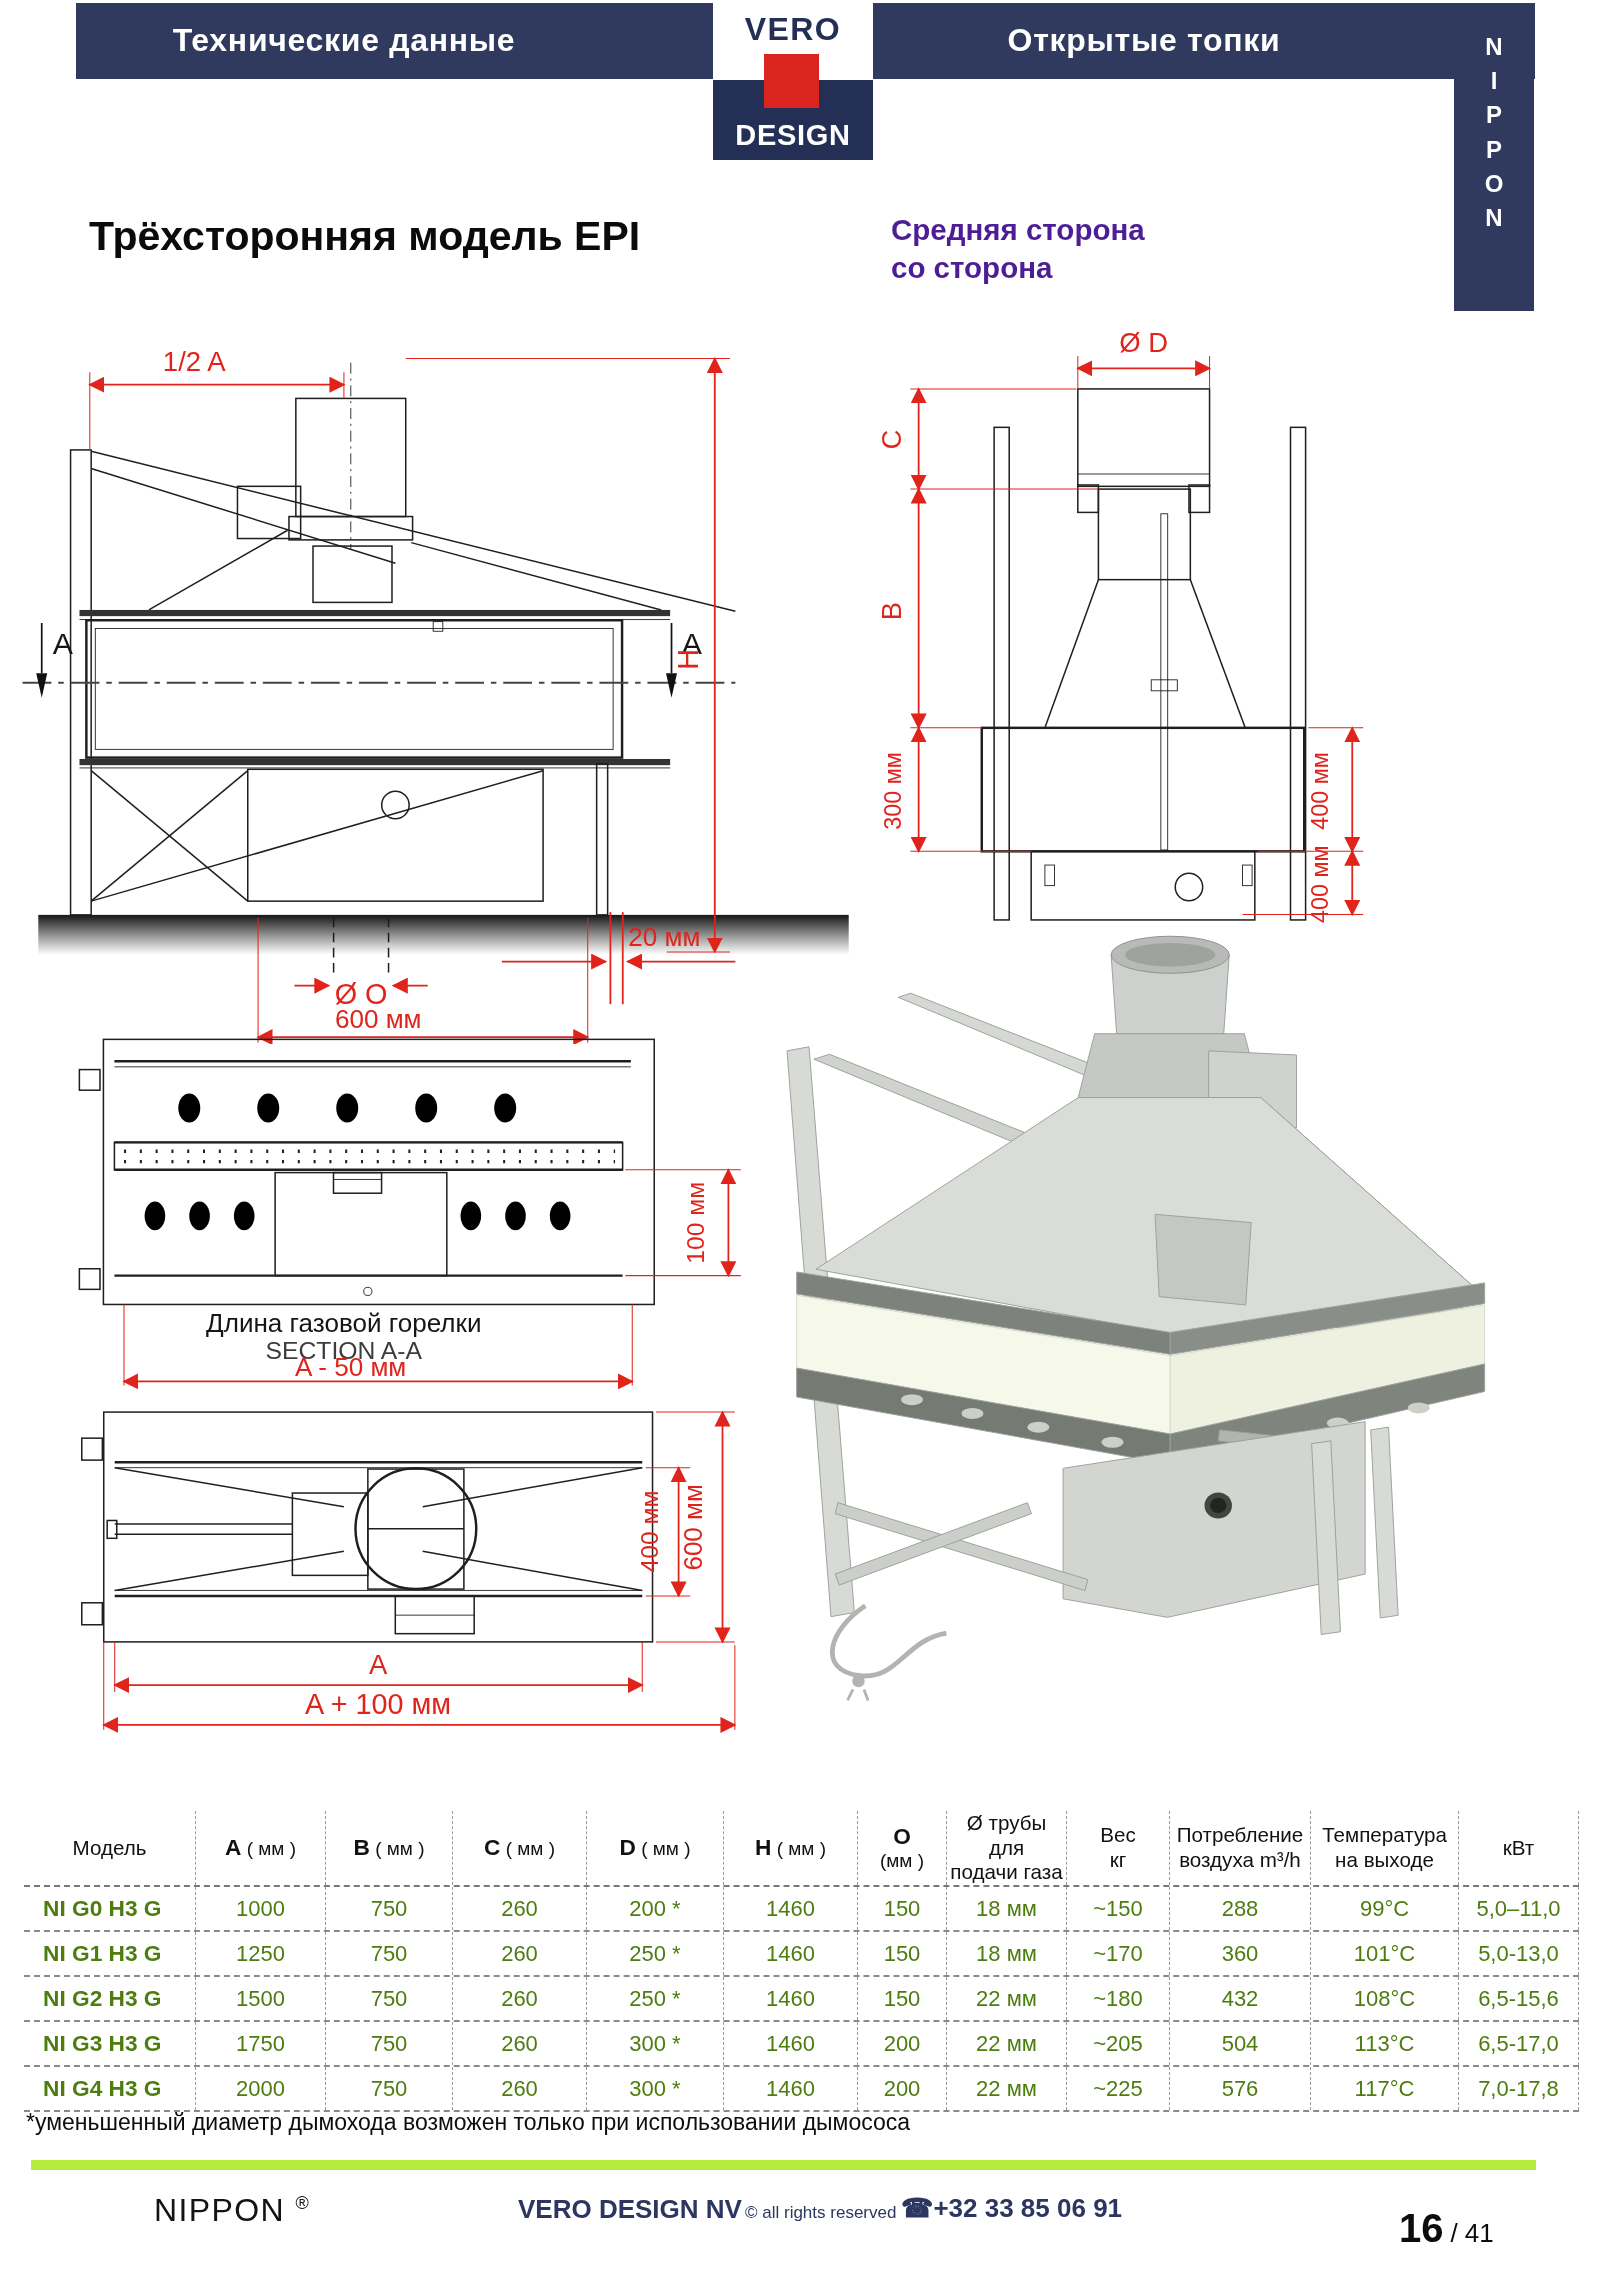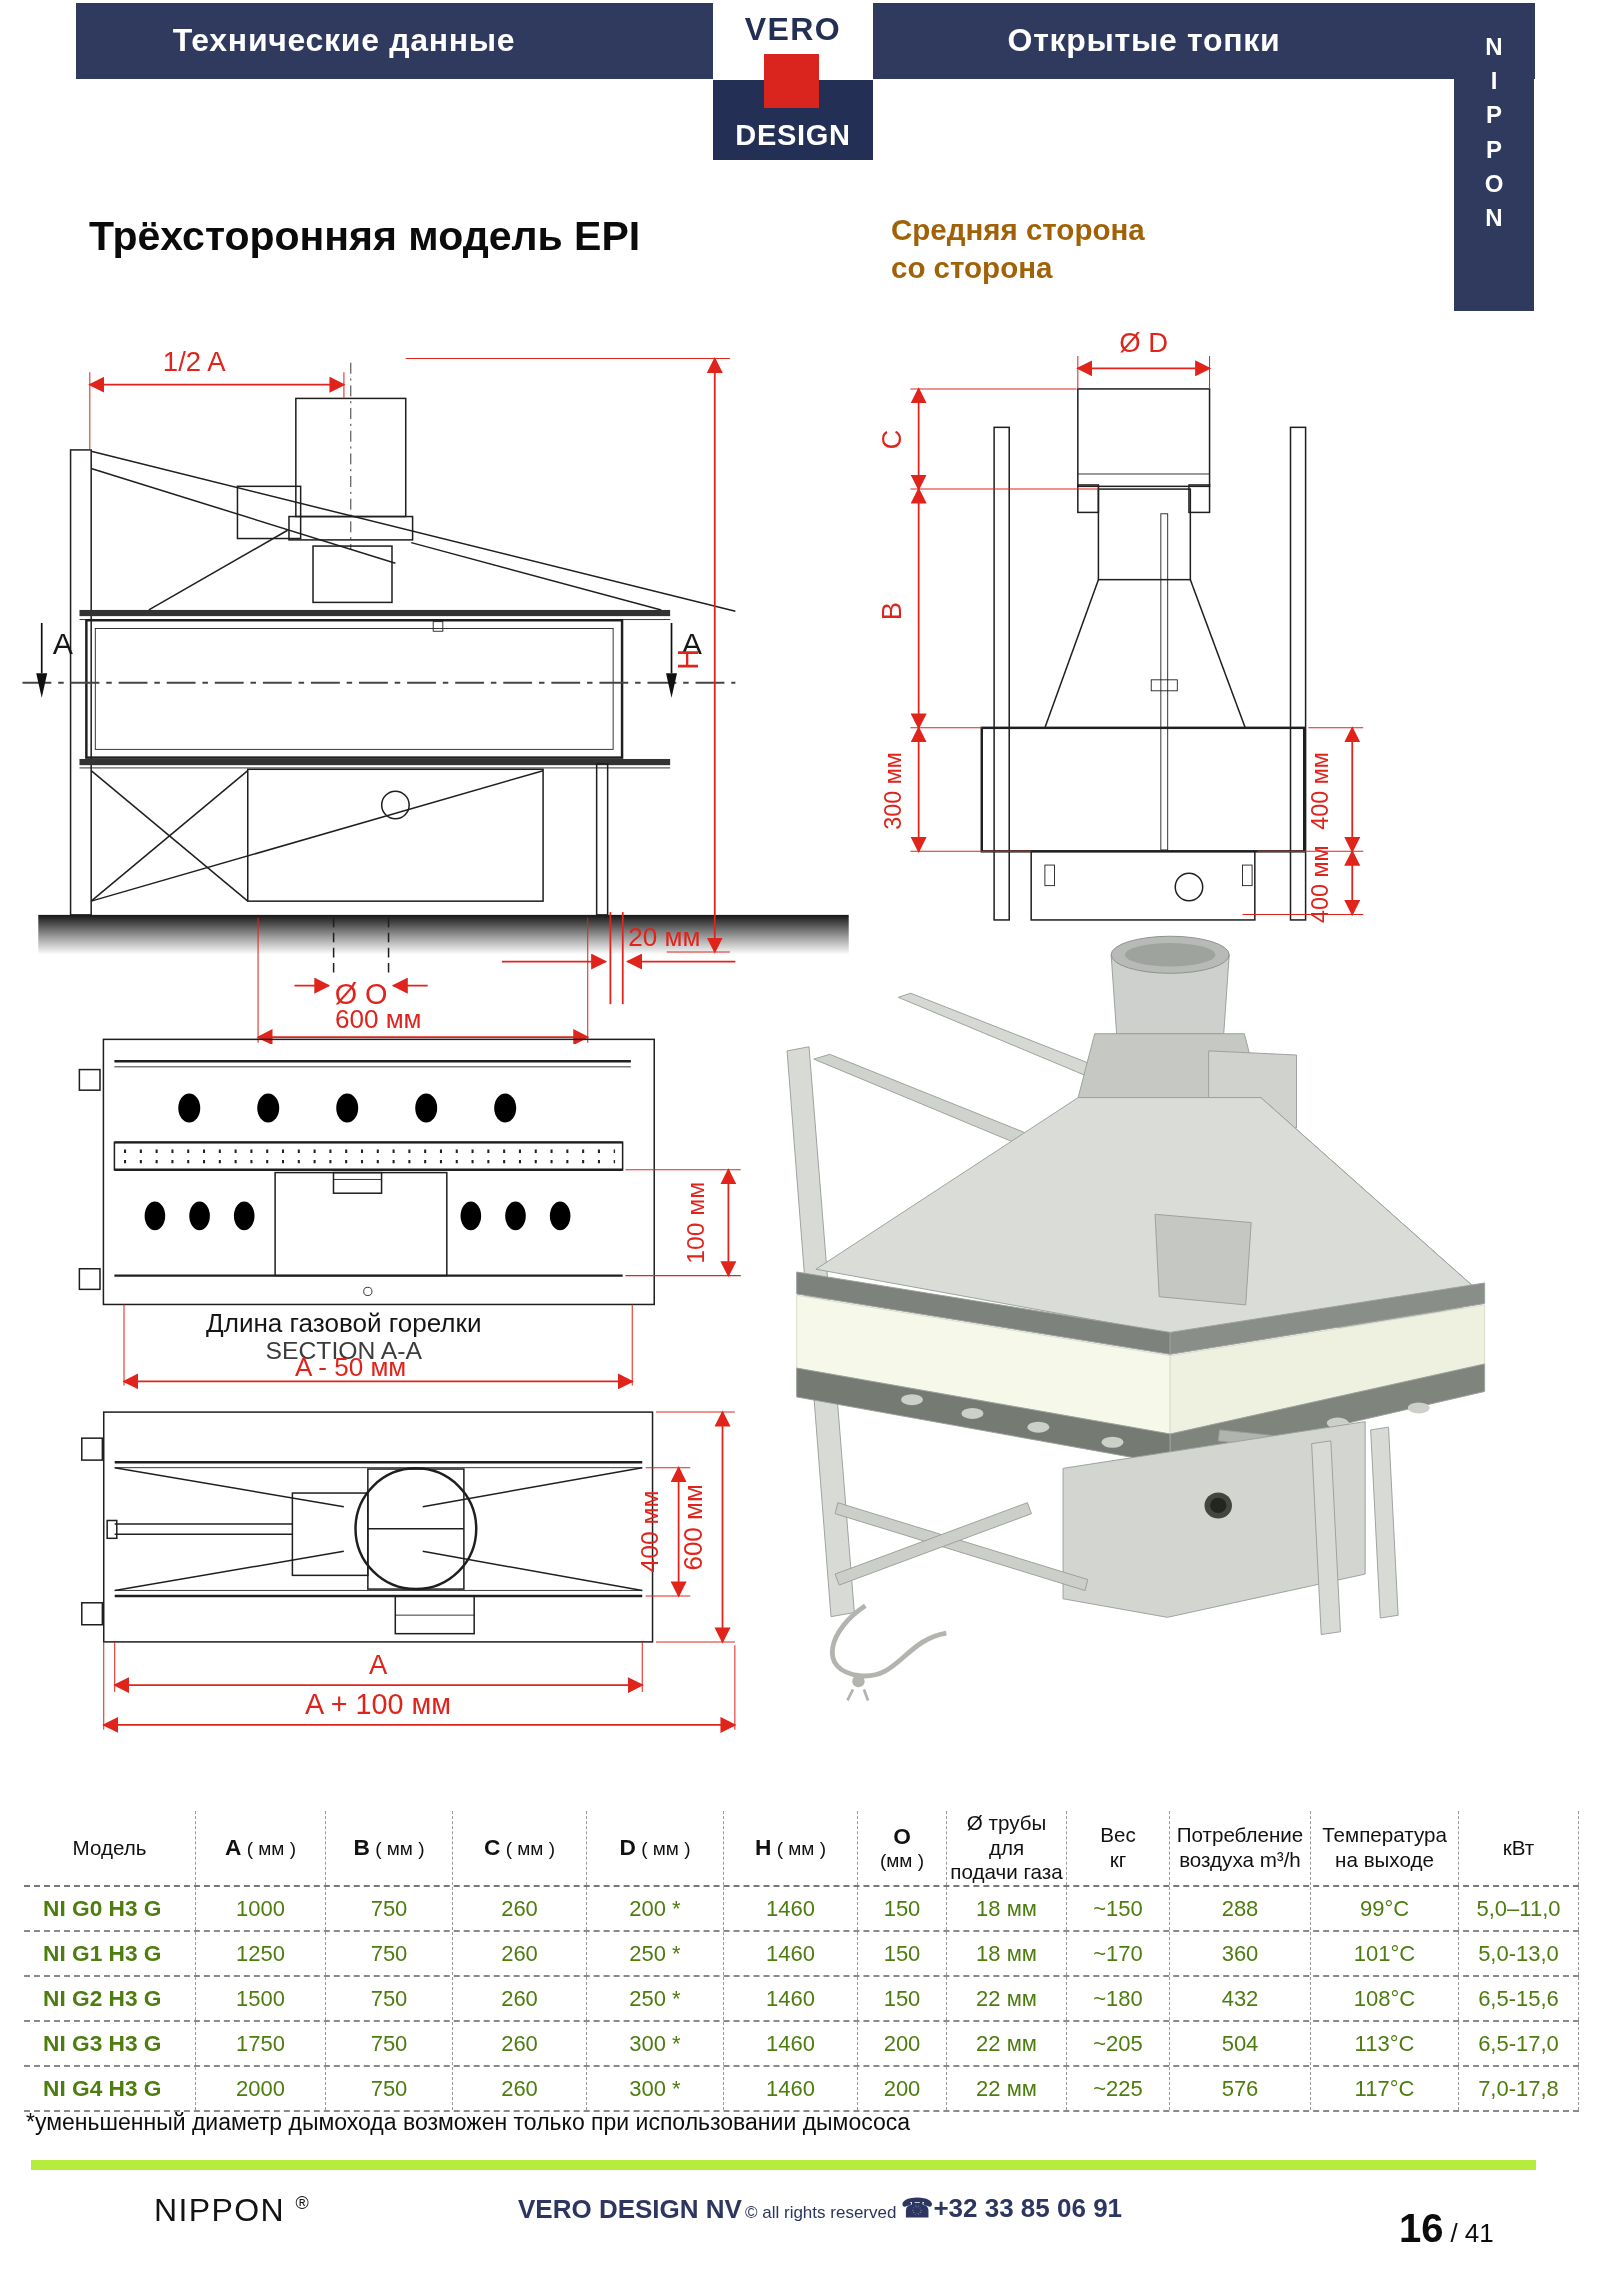--- a/index.html
+++ b/index.html
@@ -16,21 +16,21 @@
     display:flex;flex-direction:column;align-items:center;padding-top:32px;box-sizing:border-box;gap:10.3px;}
   .brand-panel span{color:#fff;font-weight:bold;font-size:24px;line-height:1;}
   .logo{position:absolute;left:713px;top:2.7px;width:160px;height:157px;z-index:3;}
   .logo-top{position:absolute;left:0;top:0;width:160px;height:77px;background:#ffffff;display:flex;justify-content:center;}
   .logo-top span{margin-top:8.2px;color:#242f55;font-weight:bold;font-size:32px;letter-spacing:1.4px;}
   .logo-bottom{position:absolute;left:0;top:77px;width:160px;height:80px;background:#242f55;display:flex;justify-content:center;align-items:flex-end;}
   .logo-bottom span{margin-bottom:8.2px;color:#fff;font-weight:bold;font-size:29px;letter-spacing:0.7px;}
   .logo-red{position:absolute;left:51px;top:51px;width:55px;height:54px;background:#d9251d;}
 
   .main-title{position:absolute;left:89px;top:213px;font-size:41px;font-weight:bold;color:#0b0b0b;}
-  .sub-title{position:absolute;left:891px;top:211px;font-size:29.5px;font-weight:bold;color:#a16207;line-height:1.3;}
+  .sub-title{position:absolute;left:891px;top:211px;font-size:29.5px;font-weight:bold;color:#4c1d95;line-height:1.3;}
 
   .drawing{position:absolute;}
   svg{display:block;}
   .bl{stroke:#1f1f1f;fill:none;stroke-width:2.2px;}
   .blt{stroke:#1f1f1f;fill:none;stroke-width:1.3px;}
   .blh{stroke:#1f1f1f;fill:none;stroke-width:3.6px;}
   .rd{stroke:#e0241c;fill:none;stroke-width:2.6px;}
   .rdt{stroke:#e0241c;fill:none;stroke-width:1.5px;}
   .rtx{fill:#e0241c;font-family:"Liberation Sans",sans-serif;}
   .dtx{fill:#161616;font-family:"Liberation Sans",sans-serif;}

